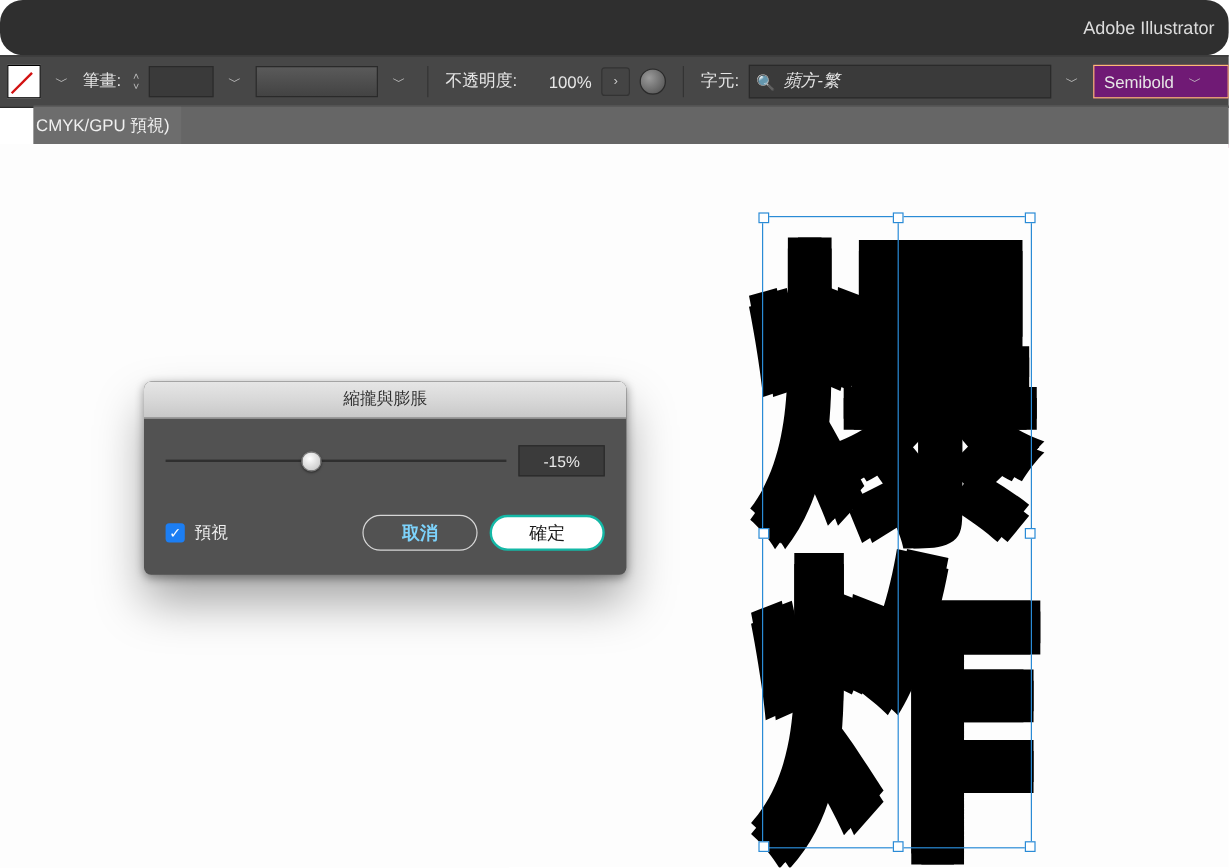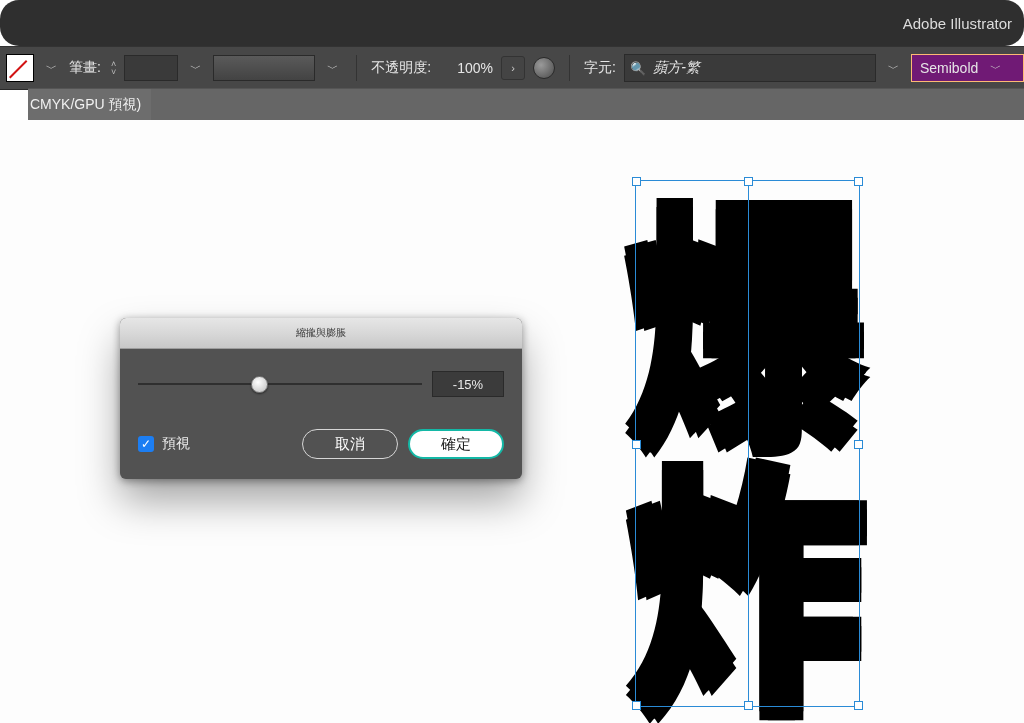--- a/index.html
+++ b/index.html
@@ -233,21 +233,21 @@
     overflow: hidden;
   }
   .dialog-titlebar {
     height: 30px;
     background: linear-gradient(to bottom, #e6e6e6 0%, #d8d8d8 50%, #c8c8c8 100%);
     border-bottom: 1px solid #9d9d9d;
     display: flex;
     align-items: center;
     justify-content: center;
     color: #303030;
-    font-size: 10px;
+    font-size: 14px;
   }
   .dialog-body {
     padding: 18px 18px 20px 18px;
     color: #e9e9e9;
     font-size: 13px;
   }
   .slider-row {
     position: relative;
     height: 34px;
     display: flex;
@@ -316,22 +316,23 @@
     font-size: 15px;
     display: flex;
     align-items: center;
     justify-content: center;
     cursor: pointer;
     margin-left: 10px;
     box-sizing: border-box;
   }
   .btn-cancel {
     border: 1.5px solid #d6d6d6;
-    color: #ffffff;
+    color: #7dd3fc;
     background: transparent;
+    font-weight: bold;
   }
   .btn-ok {
     background: #fff;
     color: #1a1a1a;
     border: 2px solid #14b8a6;
   }
 </style>
 </head>
 <body>
 

